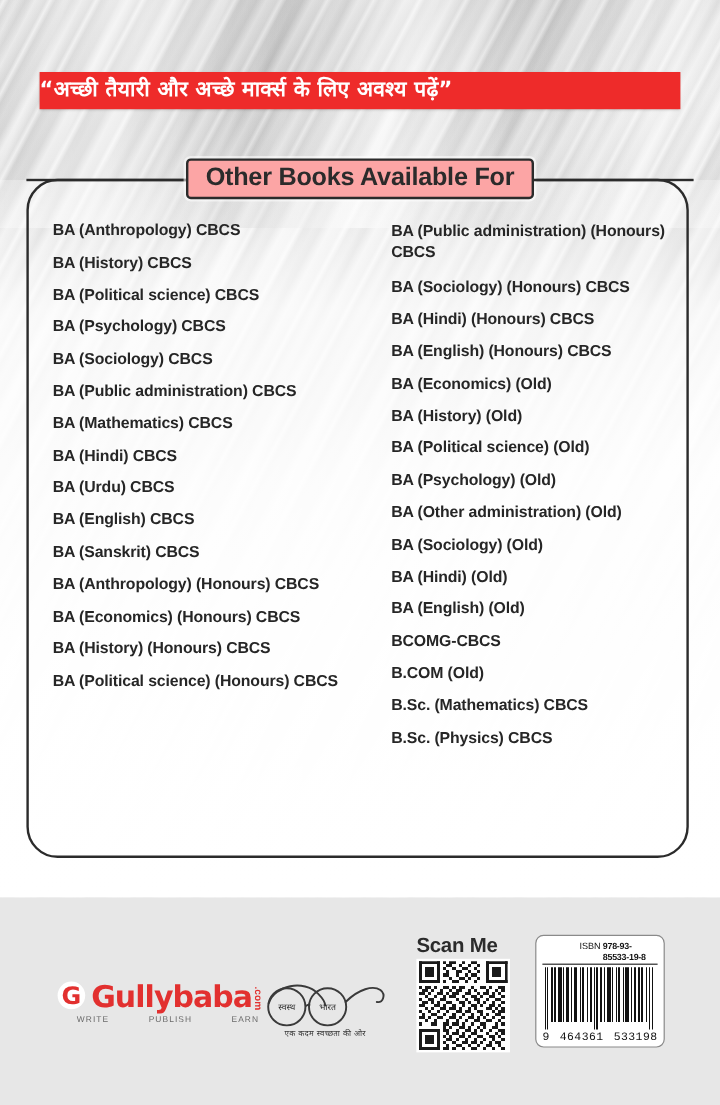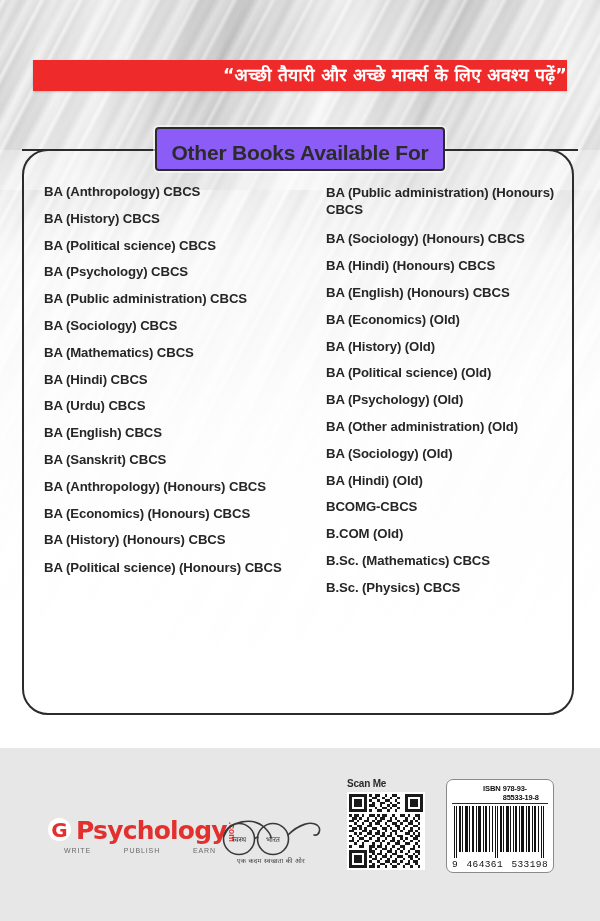--- a/index.html
+++ b/index.html
@@ -75,21 +75,21 @@
   
   .banner {
     position: absolute;
     left: 33px;
     top: 60px;
     width: 534px;
     height: 31px;
     background: #ee2b2a;
     display: flex;
     align-items: center;
-    justify-content: flex-end;
+    justify-content: flex-start;
     box-shadow: 0 1px 2px rgba(0,0,0,0.18);
   }
   .banner-text {
     color: #ffffff;
     font-size: 17.5px;
     font-weight: 600;
     letter-spacing: 0.2px;
     white-space: nowrap;
     line-height: 1;
     font-family: "DejaVu Sans", "Liberation Sans", sans-serif;
@@ -112,22 +112,22 @@
     height: 2px;
     background: #2b2b2b;
     margin-top: 1px;
   }
   .rule.left  { margin-right: -1px; }
   .rule.right { margin-left: -1px; }
   .heading-box {
     flex: 0 0 auto;
     border: 2px solid #2b2b2b;
     border-radius: 4px;
-    background: #8b5cf6;
-    padding: 13px 14px 5px 14px;
+    background: #fca5a5;
+    padding: 3px 14px 5px 14px;
     box-shadow: 0 0 0 2px rgba(255,255,255,0.55);
   }
   .heading-text {
     font-size: 21px;
     font-weight: bold;
     color: #2b2b2b;
     letter-spacing: -0.2px;
     line-height: 1.05;
     white-space: nowrap;
   }
@@ -274,21 +274,21 @@
   }
 
   
   .scan-block {
     position: absolute;
     left: 347px;
     top: 779px;
     width: 82px;
   }
   .scan-label {
-    font-size: 10px;
+    font-size: 17px;
     font-weight: bold;
     color: #2b2b2b;
     text-align: left;
     line-height: 1;
     margin-bottom: 3px;
     letter-spacing: -0.2px;
   }
   .qr {
     width: 74px;
     height: 74px;
@@ -312,21 +312,21 @@
   .isbn-line {
     display: flex;
     align-items: baseline;
     justify-content: center;
     border-bottom: 1px solid #2b2b2b;
     padding-bottom: 1px;
     margin-bottom: 2px;
   }
   .isbn-word {
     font-size: 7.6px;
-    font-weight: bold;
+    font-weight: normal;
     color: #111;
     margin-right: 2px;
     letter-spacing: -0.1px;
     margin-left: 31px;
   }
   .isbn-num {
     font-size: 7.4px;
     color: #111;
     letter-spacing: -0.2px;
     font-weight: bold;
@@ -369,22 +369,22 @@
   </div>
 
   <div class="frame"></div>
 
   <div class="columns">
     <div class="col col-left">
       <div class="book-item">BA (Anthropology) CBCS</div>
       <div class="book-item">BA (History) CBCS</div>
       <div class="book-item">BA (Political science) CBCS</div>
       <div class="book-item">BA (Psychology) CBCS</div>
+      <div class="book-item">BA (Sociology) CBCS</div>
       <div class="book-item">BA (Public administration) CBCS</div>
-      <div class="book-item">BA (Sociology) CBCS</div>
       <div class="book-item">BA (Mathematics) CBCS</div>
       <div class="book-item">BA (Hindi) CBCS</div>
       <div class="book-item">BA (Urdu) CBCS</div>
       <div class="book-item">BA (English) CBCS</div>
       <div class="book-item">BA (Sanskrit) CBCS</div>
       <div class="book-item">BA (Anthropology) (Honours) CBCS</div>
       <div class="book-item">BA (Economics) (Honours) CBCS</div>
       <div class="book-item">BA (History) (Honours) CBCS</div>
       <div class="book-item wrap">BA (Political science) (Honours) CBCS</div>
     </div>
@@ -394,35 +394,36 @@
       <div class="book-item">BA (Sociology) (Honours) CBCS</div>
       <div class="book-item">BA (Hindi) (Honours) CBCS</div>
       <div class="book-item">BA (English) (Honours) CBCS</div>
       <div class="book-item">BA (Economics) (Old)</div>
       <div class="book-item">BA (History) (Old)</div>
       <div class="book-item">BA (Political science) (Old)</div>
       <div class="book-item">BA (Psychology) (Old)</div>
       <div class="book-item">BA (Other administration) (Old)</div>
       <div class="book-item">BA (Sociology) (Old)</div>
       <div class="book-item">BA (Hindi) (Old)</div>
+      <div class="book-item">BA (English) (Old)</div>
       <div class="book-item">BCOMG-CBCS</div>
       <div class="book-item">B.COM (Old)</div>
       <div class="book-item">B.Sc. (Mathematics) CBCS</div>
       <div class="book-item">B.Sc. (Physics) CBCS</div>
     </div>
   </div>
 
   <div class="footer"></div>
 
   <div class="gb-logo">
     <div class="gb-row">
       <div class="gb-mark">
         <span class="g">G</span>
       </div>
-      <div class="gb-word">Psychology</div>
+      <div class="gb-word">Gullybaba</div>
       <div class="gb-dotcom">.com</div>
     </div>
     <div class="gb-tag">
       <span>WRITE</span>
       <span>PUBLISH</span>
       <span>EARN</span>
     </div>
   </div>
 
   <div class="sb-logo">

